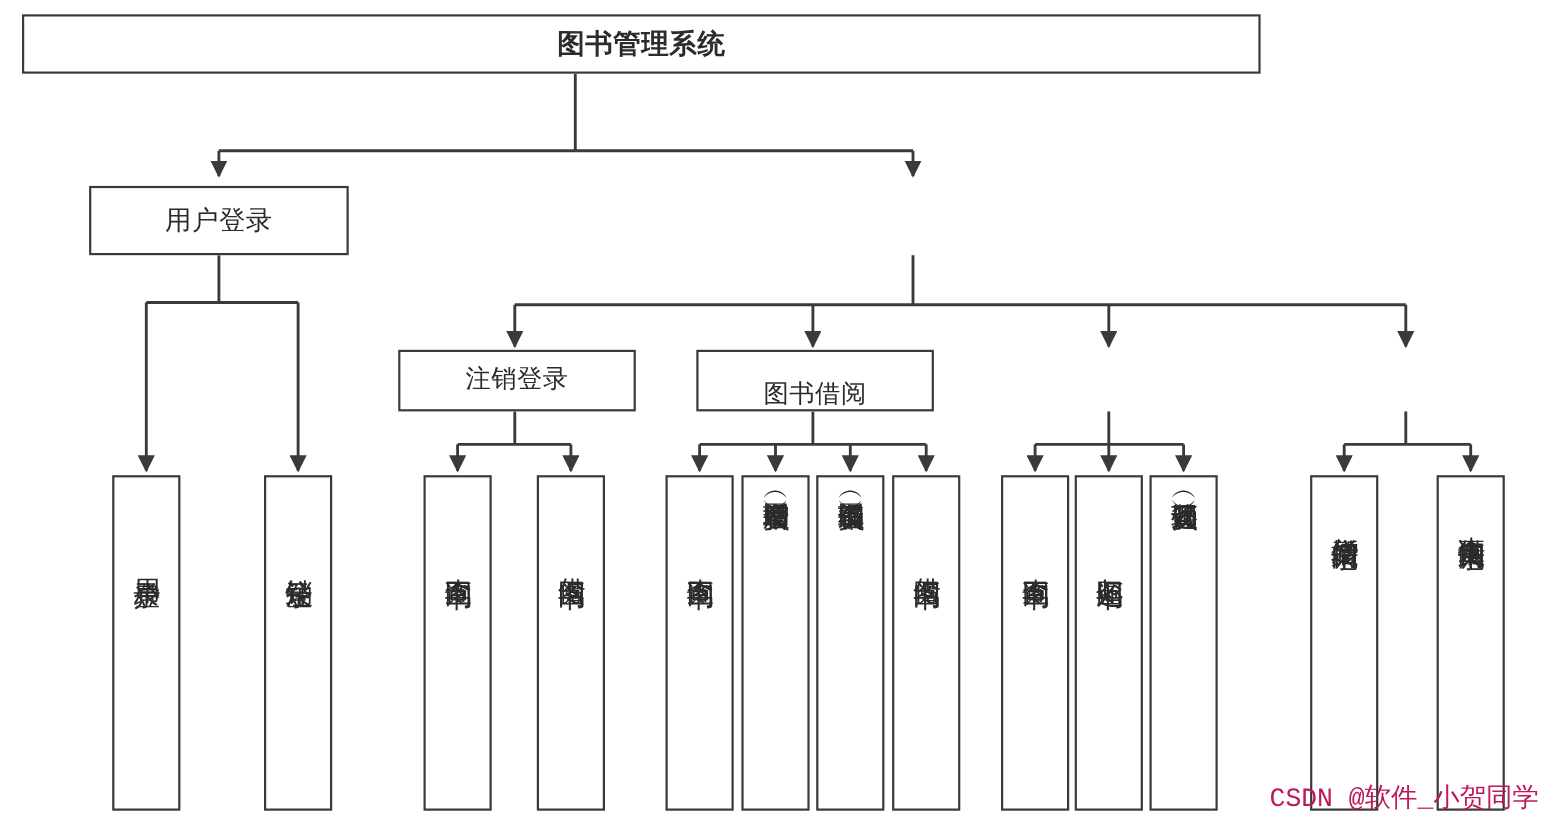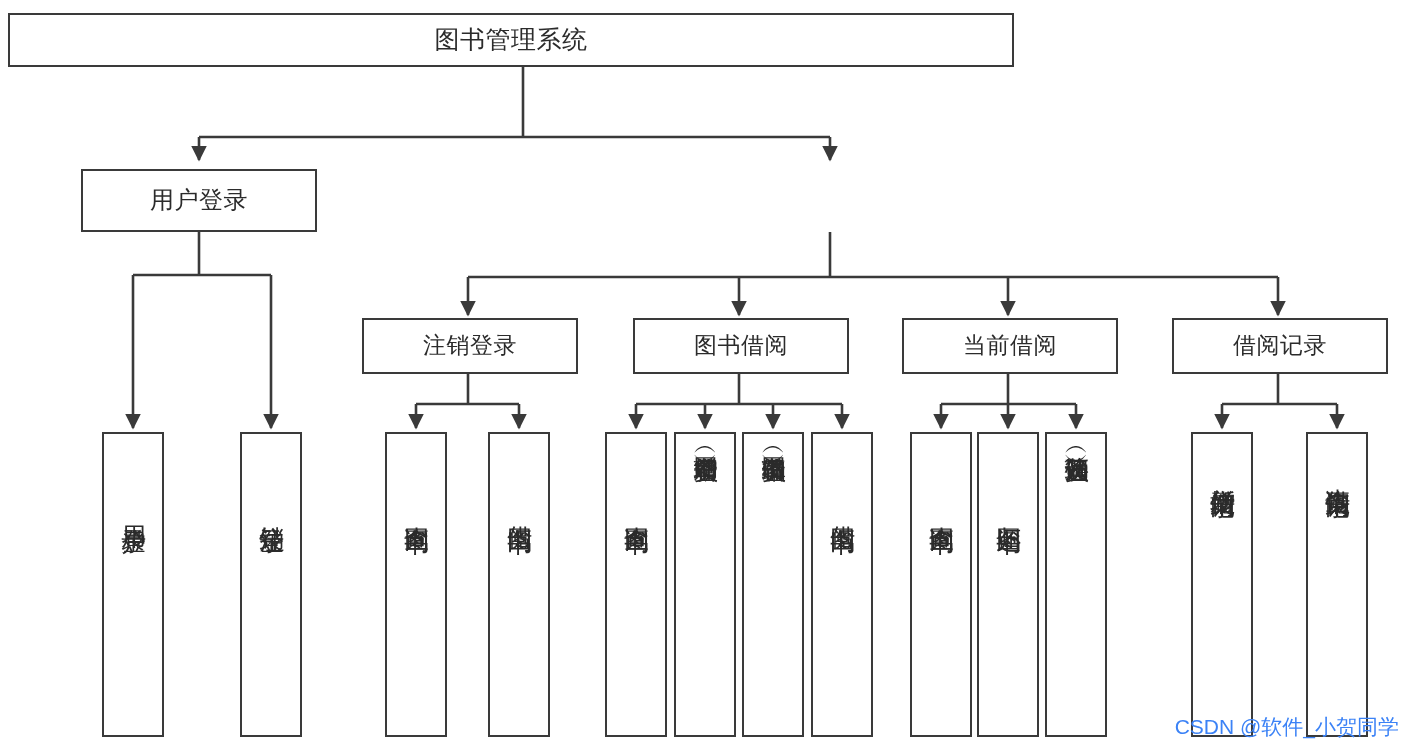--- a/index.html
+++ b/index.html
@@ -67,25 +67,25 @@
   }
   .node.leaf.tight .label {
     font-size: 24px;
     letter-spacing: 0.01em;
   }
 
   .watermark {
     position: absolute;
     right: 6px;
     bottom: 6px;
-    font-size: 21px;
-    color: #3b82f6;
+    font-size: 24px;
+    color: #be185d;
     white-space: nowrap;
     z-index: 5;
-    font-family: Liberation Sans, sans-serif;
+    font-family: Liberation Mono, monospace;
   }
 </style>
 </head>
 <body>
 
 <div id="canvas">
 
   <svg id="edges" viewBox="0 0 1405 747" xmlns="http://www.w3.org/2000/svg">
     <defs>
       <marker id="arrow" viewBox="0 0 10 10" refX="9" refY="5" markerWidth="6" markerHeight="6" orient="auto-start-reverse">
@@ -129,39 +129,33 @@
       <path d="M 1008 404 L 1008 428" marker-end="url(#arrow)"></path>
       <path d="M 1076 404 L 1076 428" marker-end="url(#arrow)"></path>
 
       <path d="M 1278 374 L 1278 404"></path>
       <path d="M 1222 404 L 1337 404"></path>
       <path d="M 1222 404 L 1222 428" marker-end="url(#arrow)"></path>
       <path d="M 1337 404 L 1337 428" marker-end="url(#arrow)"></path>
     </g>
   </svg>
 
-  <div class="node root" style="left:8px; top:13px; width:1006px; height:54px;">
+  <div class="node root" style="left:20px; top:13px; width:1126px; height:54px;font-weight:bold;">
     <span class="label">图书管理系统</span>
   </div>
 
   <div class="node level2" style="left:81px; top:169px; width:236px; height:63px;">
     <span class="label">用户登录</span>
   </div>
 
   <div class="node level3" style="left:362px; top:318px; width:216px; height:56px;">
     <span class="label">注销登录</span>
   </div>
-  <div class="node level3" style="left:633px; top:318px; width:216px; height:56px;">
+  <div class="node level3" style="left:633px; top:318px; width:216px; height:56px;align-items:flex-end;">
     <span class="label">图书借阅</span>
-  </div>
-  <div class="node level3" style="left:902px; top:318px; width:216px; height:56px;">
-    <span class="label">当前借阅</span>
-  </div>
-  <div class="node level3" style="left:1172px; top:318px; width:216px; height:56px;">
-    <span class="label">借阅记录</span>
   </div>
 
   <div class="node leaf" style="left:102px; top:432px; width:62px; height:305px; padding-top:72px;">
     <span class="label">用户登录</span>
   </div>
   <div class="node leaf" style="left:240px; top:432px; width:62px; height:305px; padding-top:72px;">
     <span class="label">注销登录</span>
   </div>
 
   <div class="node leaf" style="left:385px; top:432px; width:62px; height:305px; padding-top:72px;">

